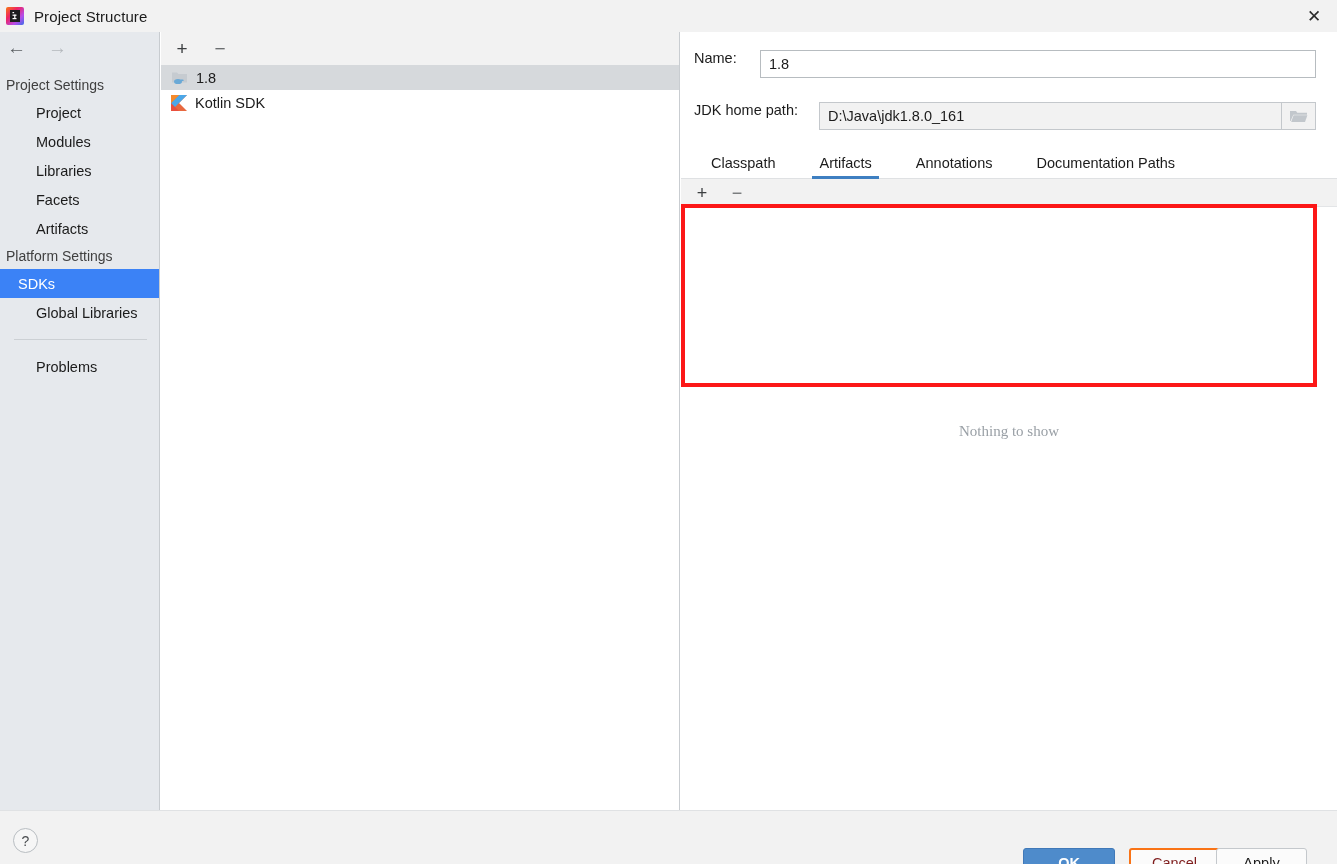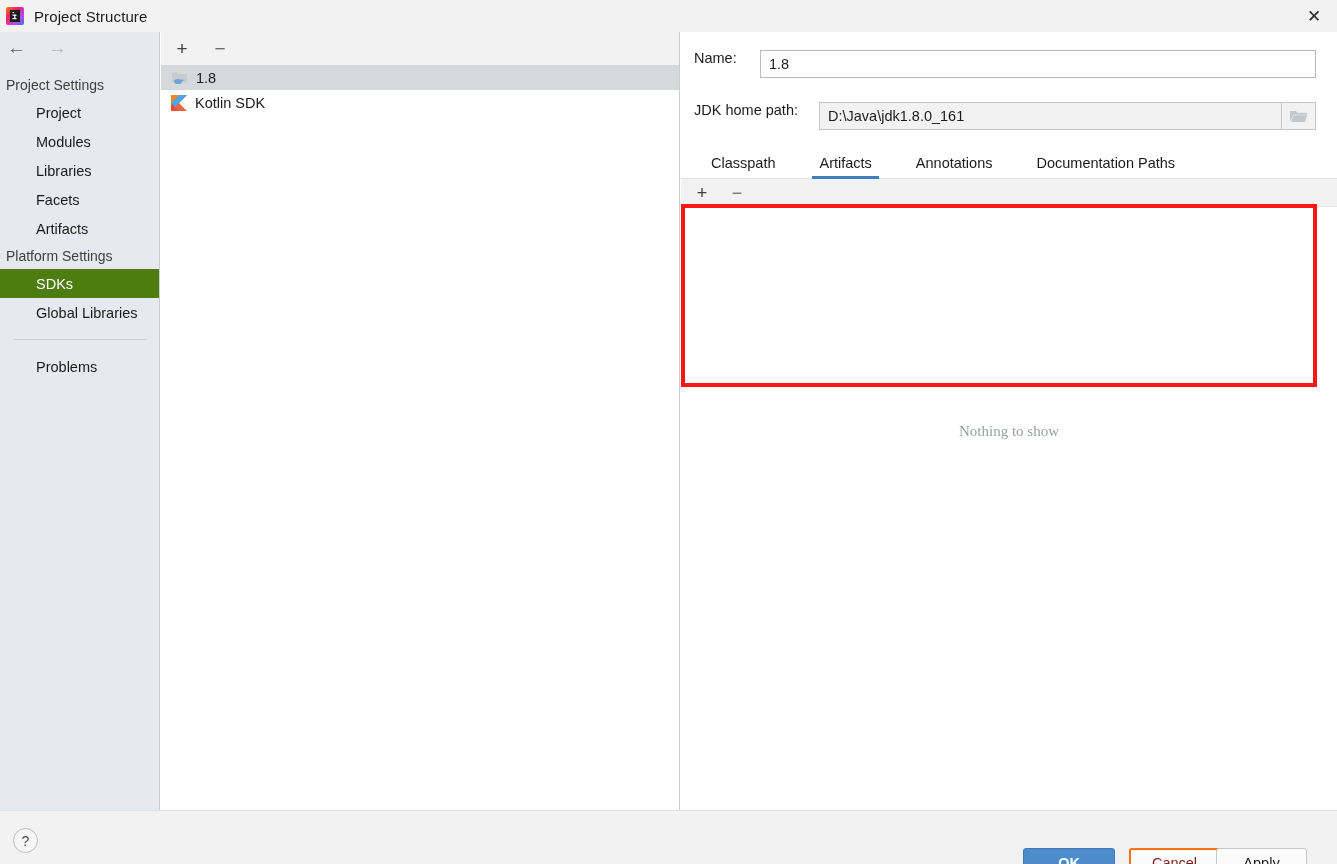--- a/index.html
+++ b/index.html
@@ -65,22 +65,23 @@
     line-height: 18px;
   }
   .nav-item {
     font-size: 14.5px; color: #1b1b1b;
     padding: 4px 0 4px 36px;
     line-height: 18px;
     height: 29px;
     display: flex; align-items: center;
   }
   .nav-item.selected {
-    background: #4d7c0f;
+    background: #3b82f6;
     color: #ffffff;
+    padding-left: 18px;
   }
   .nav-sep {
     height: 1px; background: #ccd0d4;
     margin: 12px 12px 12px 14px;
   }
   .side-scrollbar {
     position: absolute; left: 0; bottom: 0;
     width: 159px; height: 11px;
     background: #e6e9ed;
     border-top: 1px solid #d2d6da;

